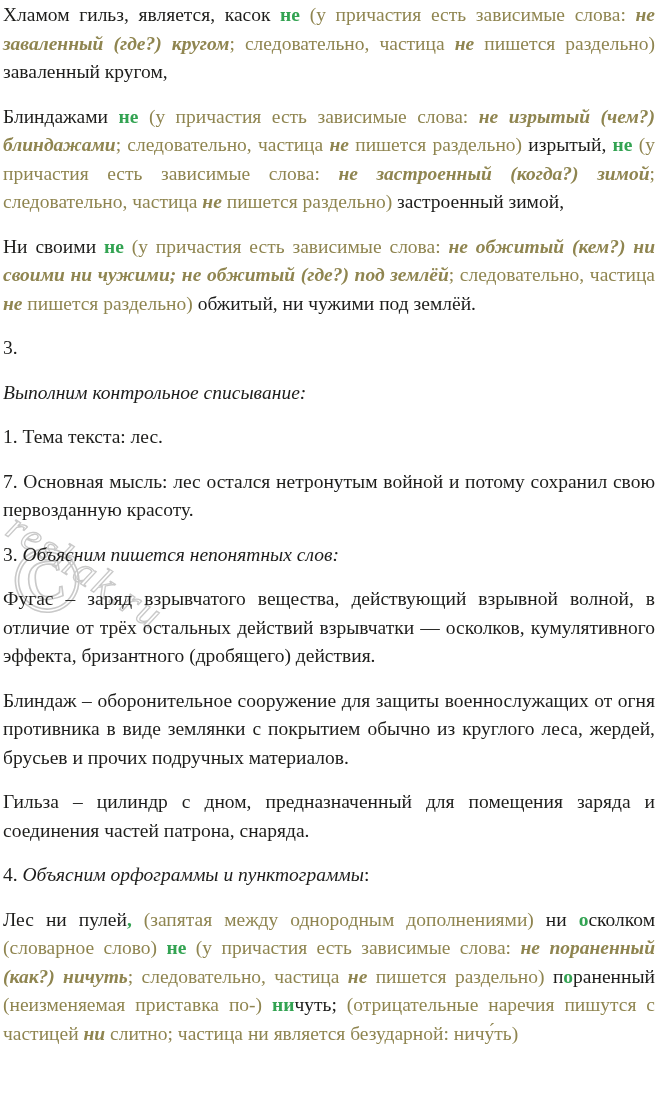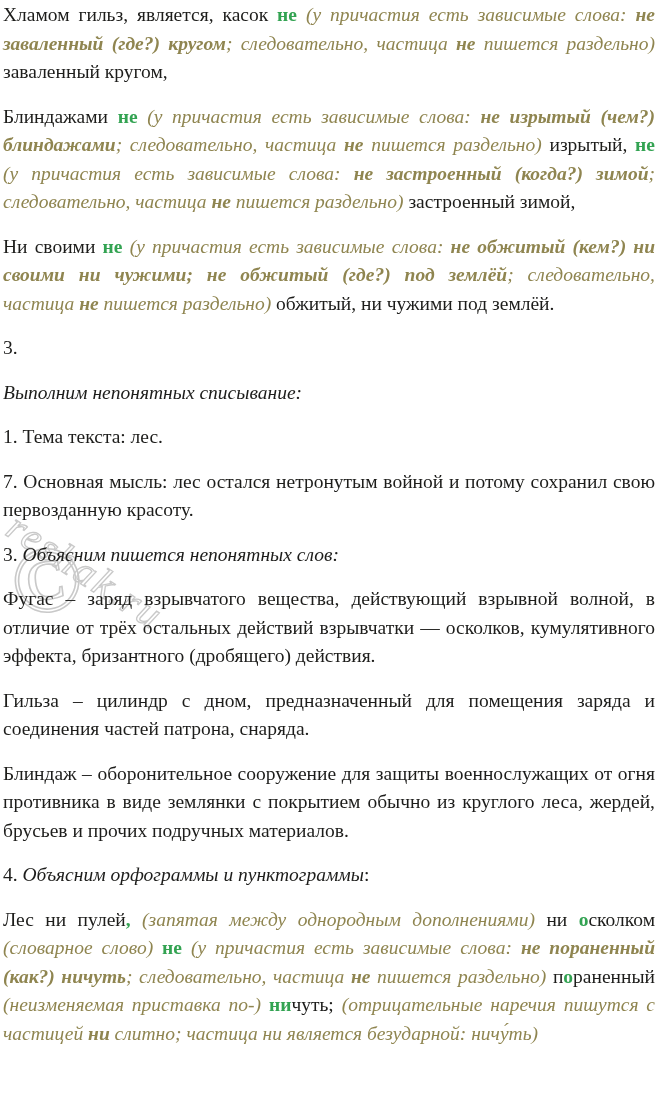--- a/index.html
+++ b/index.html
@@ -34,21 +34,21 @@
   }
   p.para{
     margin:0 0 16px 0;
     text-align:justify;
     text-align-last:left;
   }
   
   .k  {color:var(--ink);}
   .ki {color:var(--ink);font-style:italic;}
   .g  {color:var(--green);font-weight:700;}
-  .o  {color:var(--olive);font-style:italic;}
+  .o  {color:var(--olive);}
   .ob {color:var(--olive);font-style:italic;font-weight:700;}
   
   .watermark{
     position:absolute;
     left:0;
     top:496px;
     width:210px;
     height:180px;
     z-index:0;
     pointer-events:none;
@@ -81,24 +81,24 @@
       <text class="wm-text" x="4" y="38" transform="rotate(33 4 38)">reshak.ru</text>
     </svg>
   </div>
 
   <div class="doc-body" id="doc-body">
 
   <p class="para"><span class="k">Хламом гильз, является, касок </span><span class="g">не </span><span class="o">(у причастия есть зависимые слова: </span><span class="ob">не заваленный (где?) кругом</span><span class="o">; следовательно, частица </span><span class="ob">не</span><span class="o"> пишется раздельно)</span><span class="k"> заваленный кругом,</span></p>
       <p class="para"><span class="k">Блиндажами </span><span class="g">не </span><span class="o">(у причастия есть зависимые слова: </span><span class="ob">не изрытый (чем?) блиндажами</span><span class="o">; следовательно, частица </span><span class="ob">не</span><span class="o"> пишется раздельно)</span><span class="k"> изрытый, </span><span class="g">не</span><span class="o"> (у причастия есть зависимые слова: </span><span class="ob">не застроенный (когда?) зимой</span><span class="o">; следовательно, частица </span><span class="ob">не</span><span class="o"> пишется раздельно)</span><span class="k"> застроенный зимой,</span></p>
       <p class="para"><span class="k">Ни своими </span><span class="g">не </span><span class="o">(у причастия есть зависимые слова: </span><span class="ob">не обжитый (кем?) ни своими ни чужими; не обжитый (где?) под землёй</span><span class="o">; следовательно, частица </span><span class="ob">не</span><span class="o"> пишется раздельно)</span><span class="k"> обжитый, ни чужими под землёй.</span></p>
       <p class="para"><span class="k">3.</span></p>
-      <p class="para"><span class="ki">Выполним непонятных списывание:</span></p>
+      <p class="para"><span class="ki">Выполним контрольное списывание:</span></p>
       <p class="para"><span class="k">1. Тема текста: лес.</span></p>
       <p class="para"><span class="k">7. Основная мысль: лес остался нетронутым войной и потому сохранил свою первозданную красоту.</span></p>
       <p class="para"><span class="k">3. </span><span class="ki">Объясним пишется непонятных слов:</span></p>
       <p class="para"><span class="k">Фугас – заряд взрывчатого вещества, действующий взрывной волной, в отличие от трёх остальных действий взрывчатки — осколков, кумулятивного эффекта, бризантного (дробящего) действия.</span></p>
+      <p class="para"><span class="k">Блиндаж – оборонительное сооружение для защиты военнослужащих от огня противника в виде землянки с покрытием обычно из круглого леса, жердей, брусьев и прочих подручных материалов.</span></p>
       <p class="para"><span class="k">Гильза – цилиндр с дном, предназначенный для помещения заряда и соединения частей патрона, снаряда.</span></p>
-      <p class="para"><span class="k">Блиндаж – оборонительное сооружение для защиты военнослужащих от огня противника в виде землянки с покрытием обычно из круглого леса, жердей, брусьев и прочих подручных материалов.</span></p>
       <p class="para"><span class="k">4. </span><span class="ki">Объясним орфограммы и пунктограммы</span><span class="k">:</span></p>
       <p class="para"><span class="k">Лес ни пулей</span><span class="g">,</span><span class="k"> </span><span class="o">(запятая между однородным дополнениями)</span><span class="k"> ни </span><span class="g">о</span><span class="k">сколком </span><span class="o">(словарное слово) </span><span class="g">не </span><span class="o">(у причастия есть зависимые слова: </span><span class="ob">не пораненный (как?) ничуть</span><span class="o">; следовательно, частица </span><span class="ob">не</span><span class="o"> пишется раздельно)</span><span class="k"> п</span><span class="g">о</span><span class="k">раненный </span><span class="o">(неизменяемая приставка по-) </span><span class="g">ни</span><span class="k">чуть; </span><span class="o">(отрицательные наречия пишутся с частицей </span><span class="ob">ни</span><span class="o"> слитно; частица ни является безударной: ничу́ть)</span></p>
     </div>
 
 </main>
 
 </body></html>

